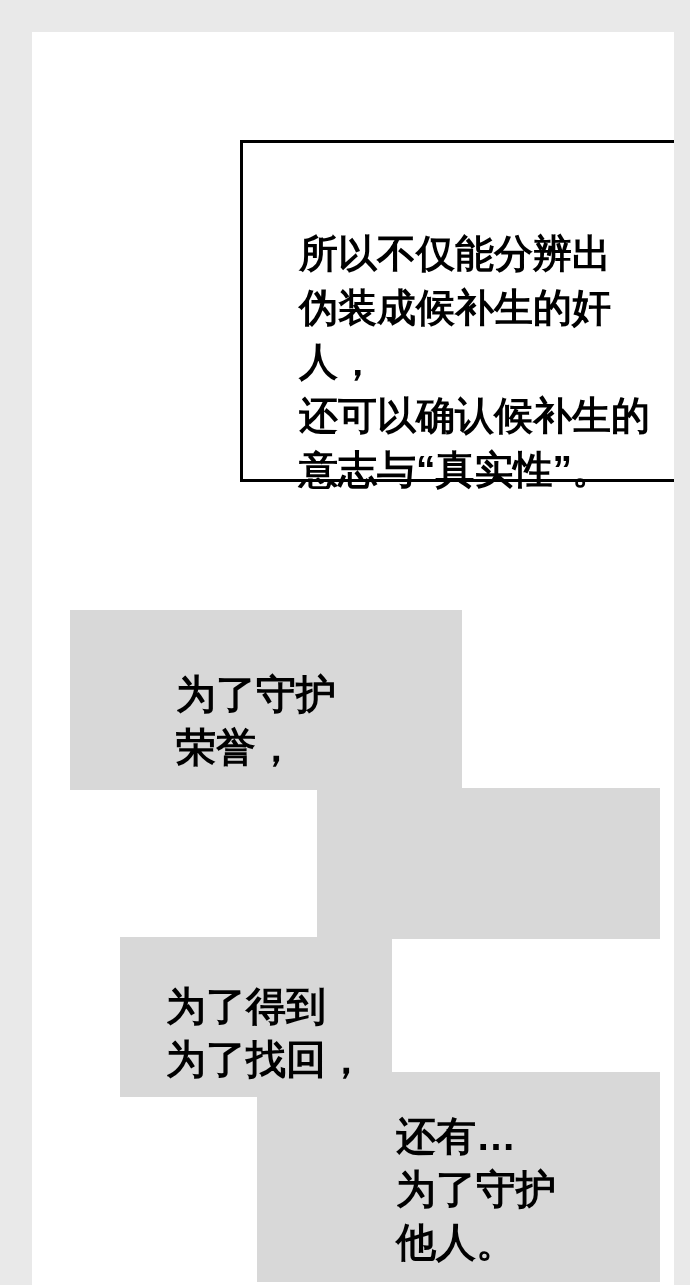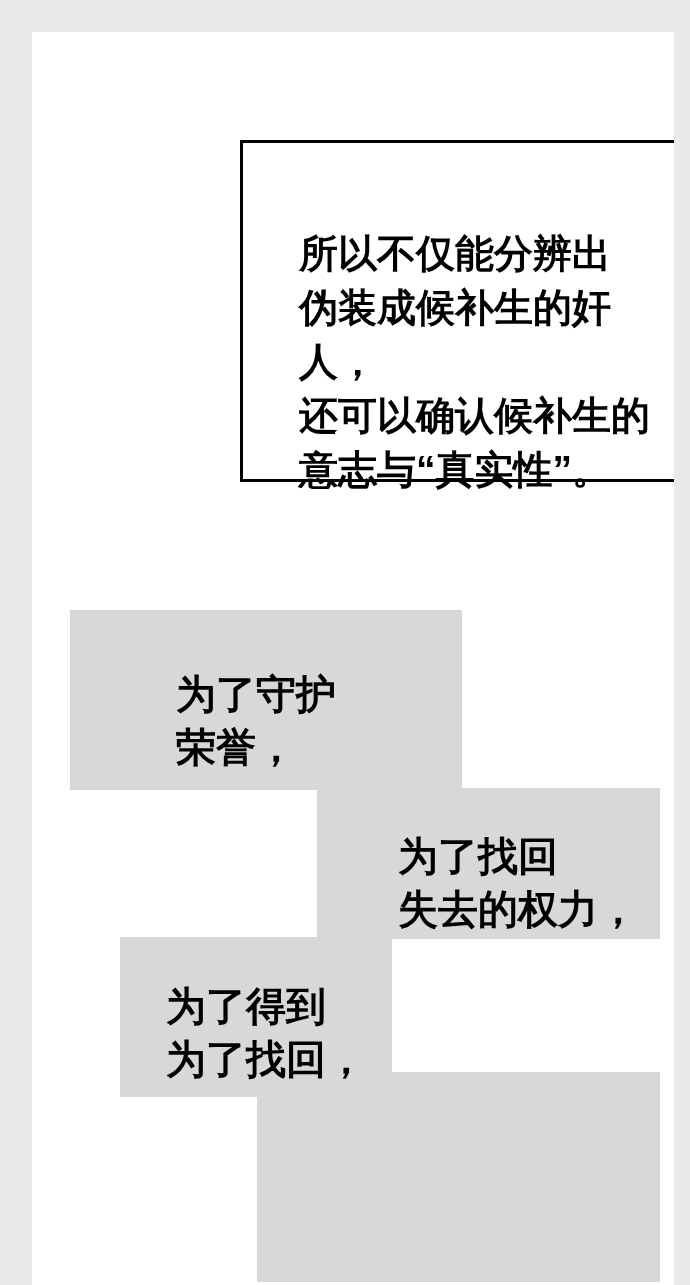--- a/index.html
+++ b/index.html
@@ -79,20 +79,21 @@
   </div>
 
   <div class="gray-box gb1"></div>
   <div class="gray-box gb2"></div>
   <div class="gray-box gb3"></div>
   <div class="gray-box gb4"></div>
 
   <div class="narration-text nt1">为了守护
 荣誉，</div>
 
-  <div class="narration-text nt2">为了找回
-失去的权力，</div>
 
   <div class="narration-text nt3">为了得到
 为了找回，</div>
 
+  <div class="narration-text nt4">还有…
+为了守护
+他人。</div>
 
 </div>
 
 </body></html>

